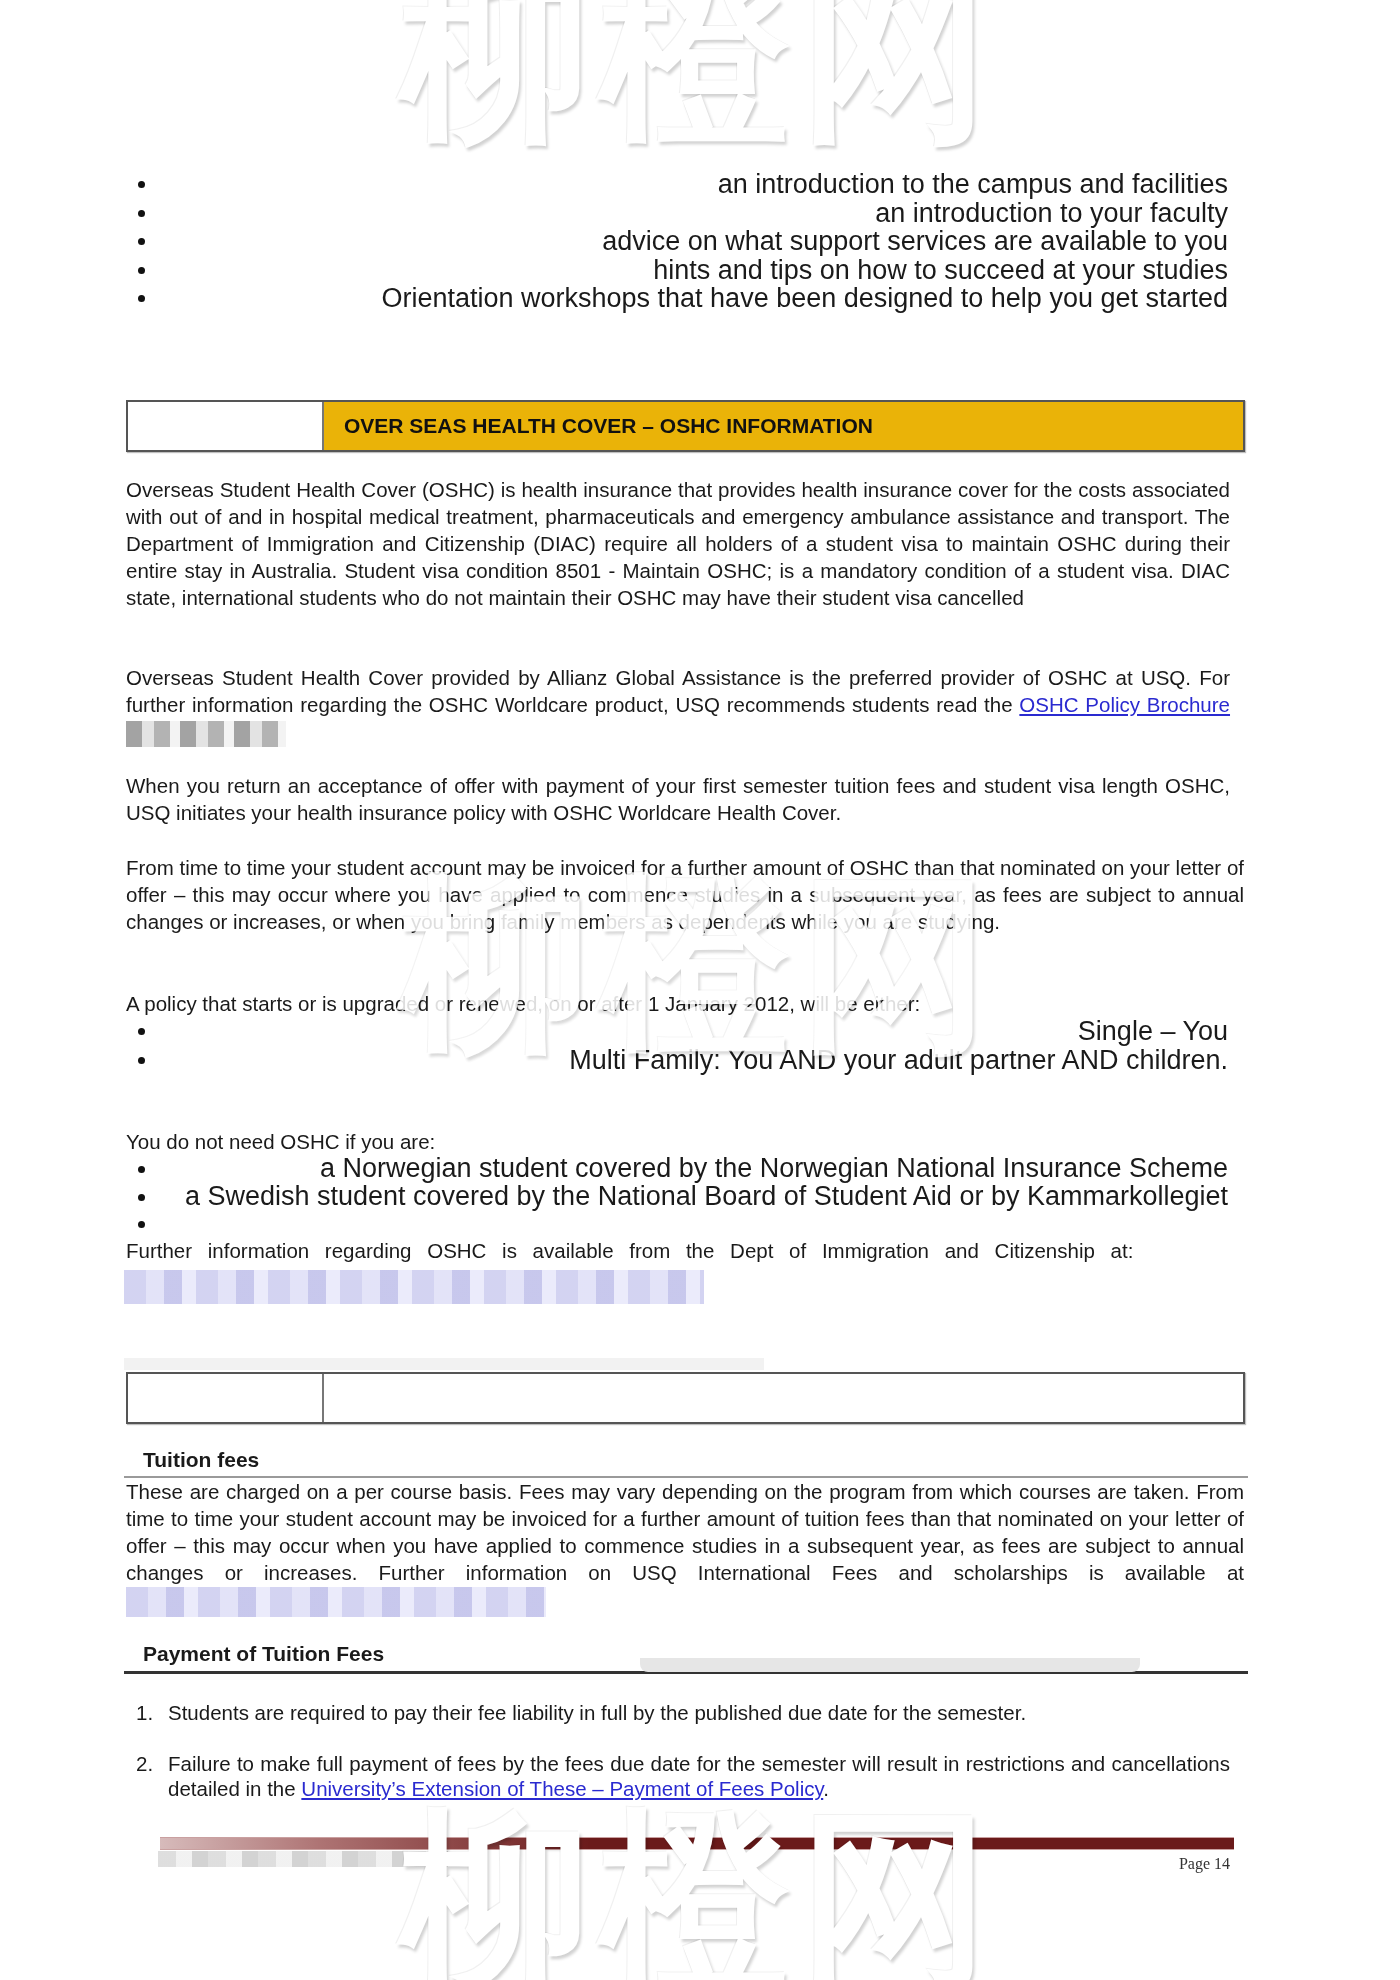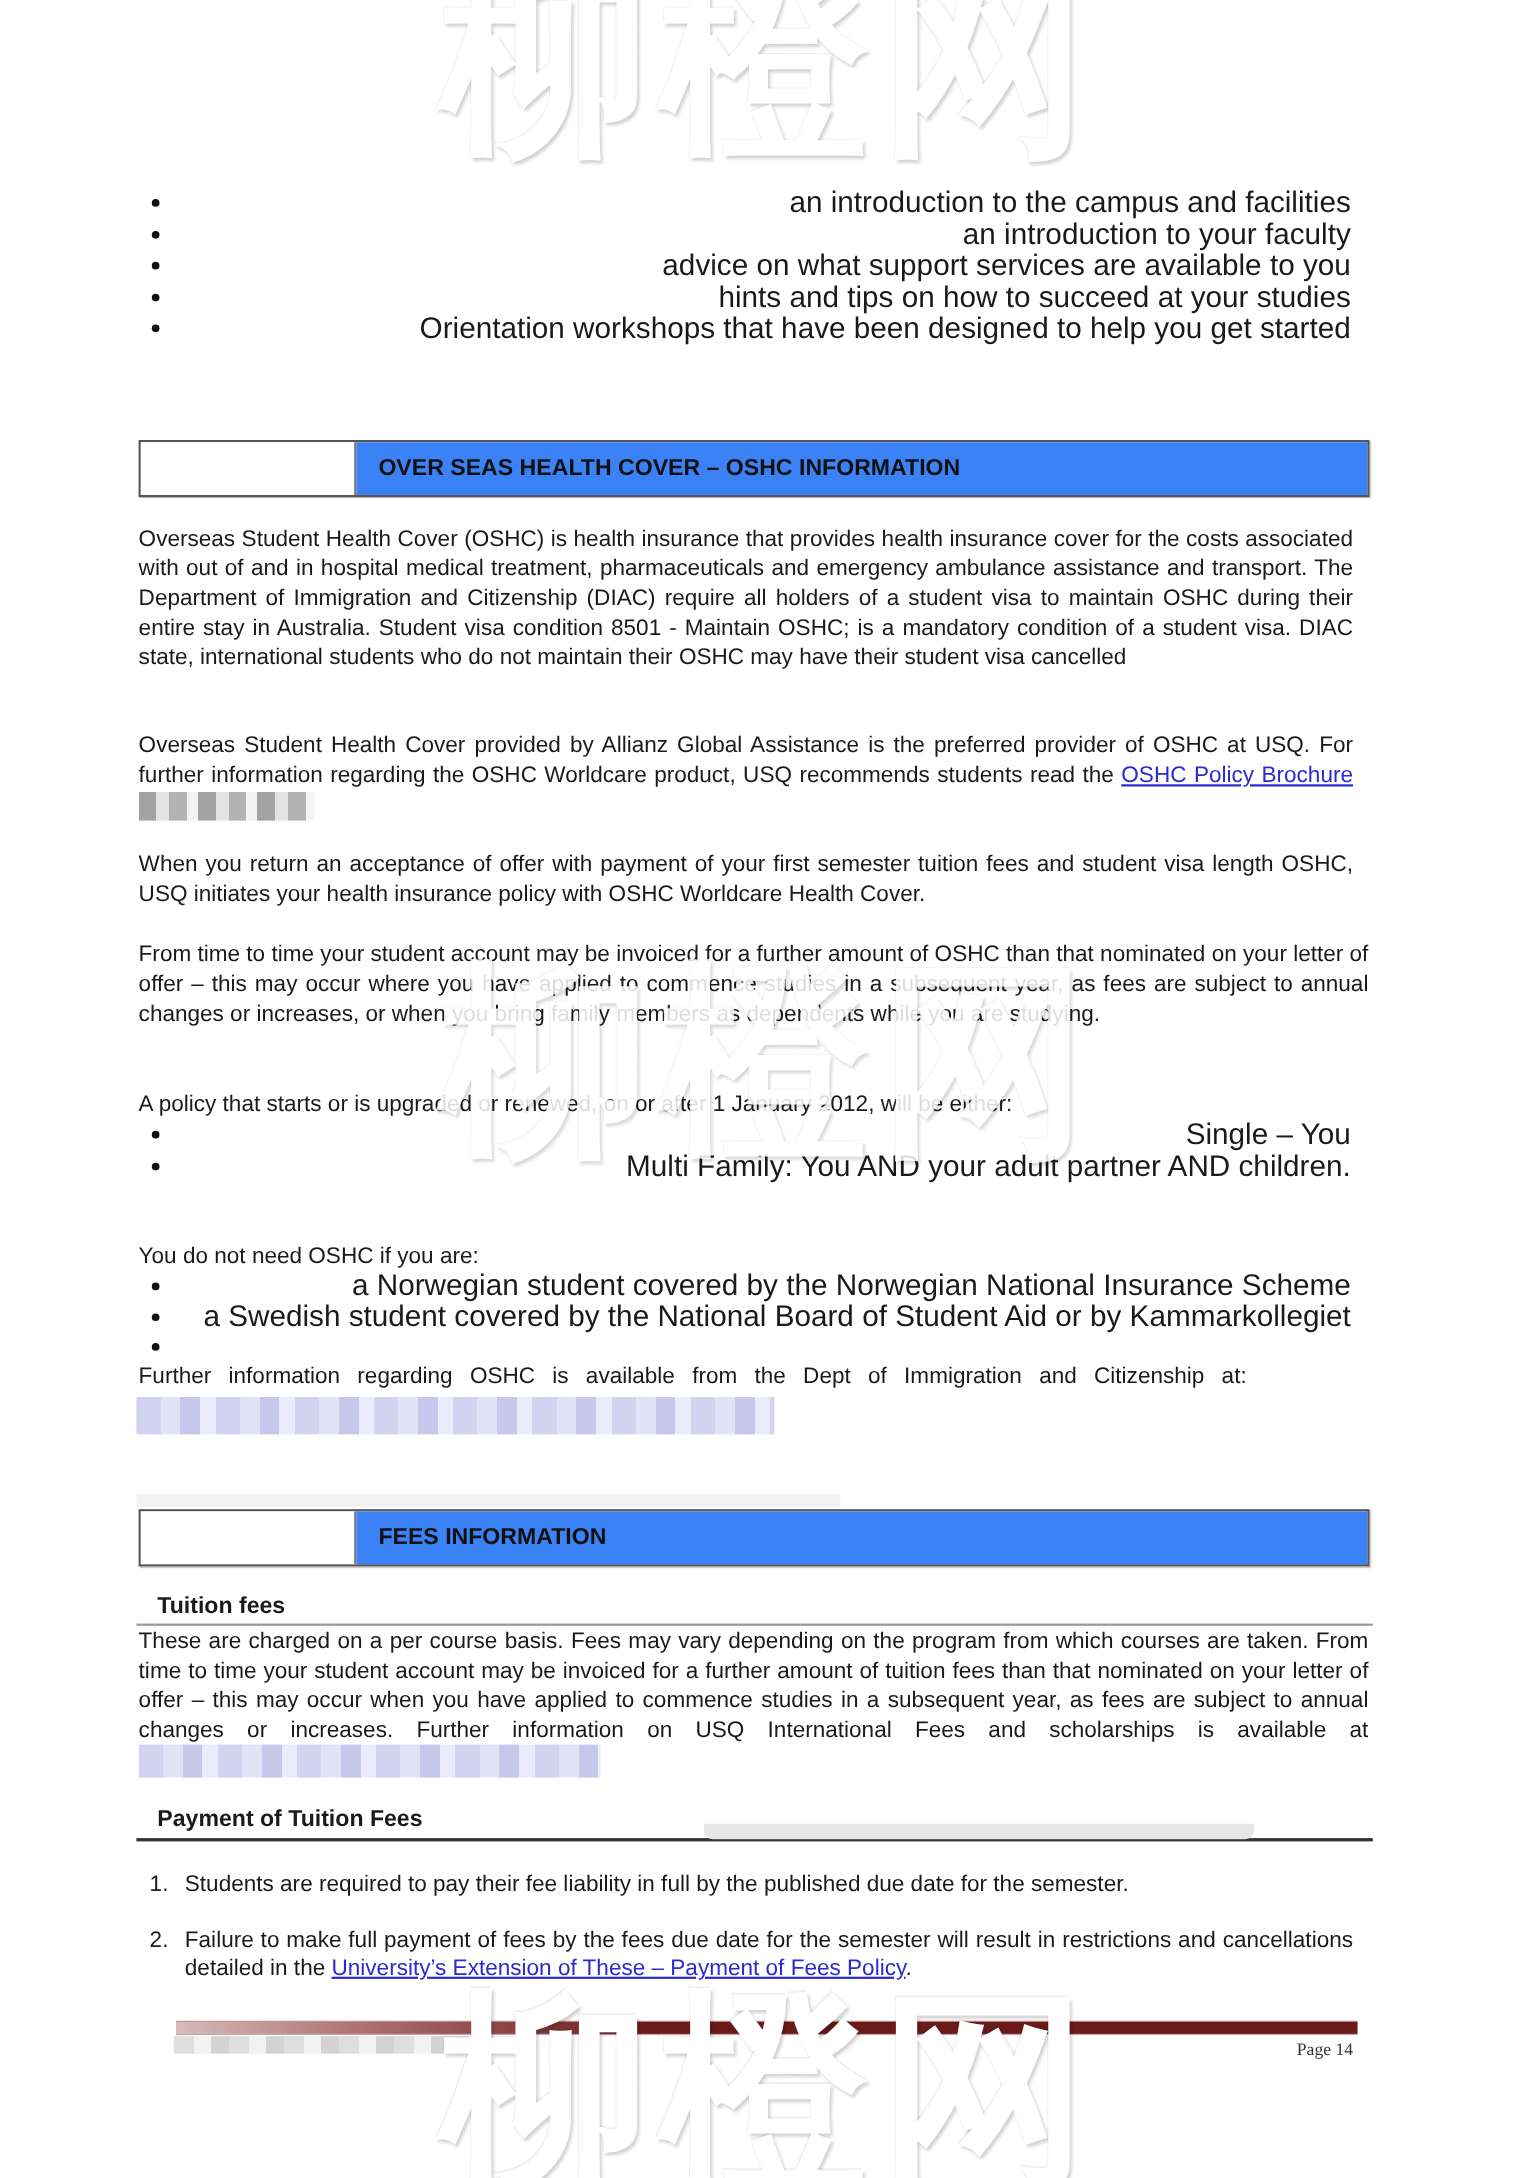--- a/index.html
+++ b/index.html
@@ -29,21 +29,21 @@
     position: absolute; left: 10px; top: 11px; width: 7px; height: 7px;
     background: #111; border-radius: 50%;
   }
   .section-box {
     position: absolute; left: 126px; width: 1115px; height: 48px;
     border: 2px solid #555; box-shadow: 1px 1px 1px rgba(0,0,0,0.25);
     display: flex; background: #fff;
   }
   .section-box .blank { width: 194px; background: #fff; border-right: 2px solid #777; }
   .section-box .title {
-    flex: 1; background: #3b82f6; font-weight: bold; font-size: 21px;
+    flex: 1; background: #eab308; font-weight: bold; font-size: 21px;
     line-height: 48px; padding-left: 20px; color: #111;
   }
   .link { color: #2a2ad0; text-decoration: underline; }
   .redacted {
     display: inline-block; vertical-align: middle; height: 26px;
     background: repeating-linear-gradient(90deg, #8c8c8c 0 16px, #dcdcdc 16px 28px, #a0a0a0 28px 44px, #f0f0f0 44px 54px);
     opacity: 0.8;
   }
   .redacted-blue {
     height: 34px;
@@ -113,21 +113,20 @@
     <li style="line-height:27.5px;"><span class="dot"></span><span>a Norwegian student covered by the Norwegian National Insurance Scheme</span></li>
     <li style="line-height:27.5px;"><span class="dot"></span><span>a Swedish student covered by the National Board of Student Aid or by Kammarkollegiet</span></li>
     <li style="line-height:27.5px;"><span class="dot"></span></li>
   </ul>
   <p class="abs text" style="left:126px; top:1237px; width:1104px; margin:0; word-spacing:10px;">Further information regarding OSHC is available from the Dept of Immigration and Citizenship at:</p>
   <span class="abs redacted redacted-blue" style="left:124px; top:1270px; width:580px;"></span>
 
   <div class="abs" style="left:124px; top:1358px; width:640px; height:12px; background:#f2f2f2;"></div>
   <div class="section-box" style="top:1372px;">
     <div class="blank"></div>
-    <div class="title">FEES INFORMATION</div>
   </div>
 
   <div class="abs subhead" style="left:127px; top:1448px;">Tuition fees</div>
   <div class="rule-grey" style="left:124px; top:1476px; width:1124px;"></div>
   <p class="abs text justify" style="left:126px; top:1478px; width:1118px; margin:0;">
     <span>These are charged on a per course basis. Fees may vary depending on the program from which courses are taken. From time to time your student account may be invoiced for a further amount of tuition fees than that nominated on your letter of offer – this may occur when you have applied to commence studies in a subsequent year, as fees are subject to annual changes or increases.  Further information on USQ International Fees and scholarships is available at</span><span class="redacted redacted-blue" style="width:420px; height:30px;"></span>
   </p>
 
   <div class="abs subhead" style="left:127px; top:1642px;">Payment of Tuition Fees</div>
   <div class="rule-dark" style="left:124px; top:1671px; width:1124px;"></div>

